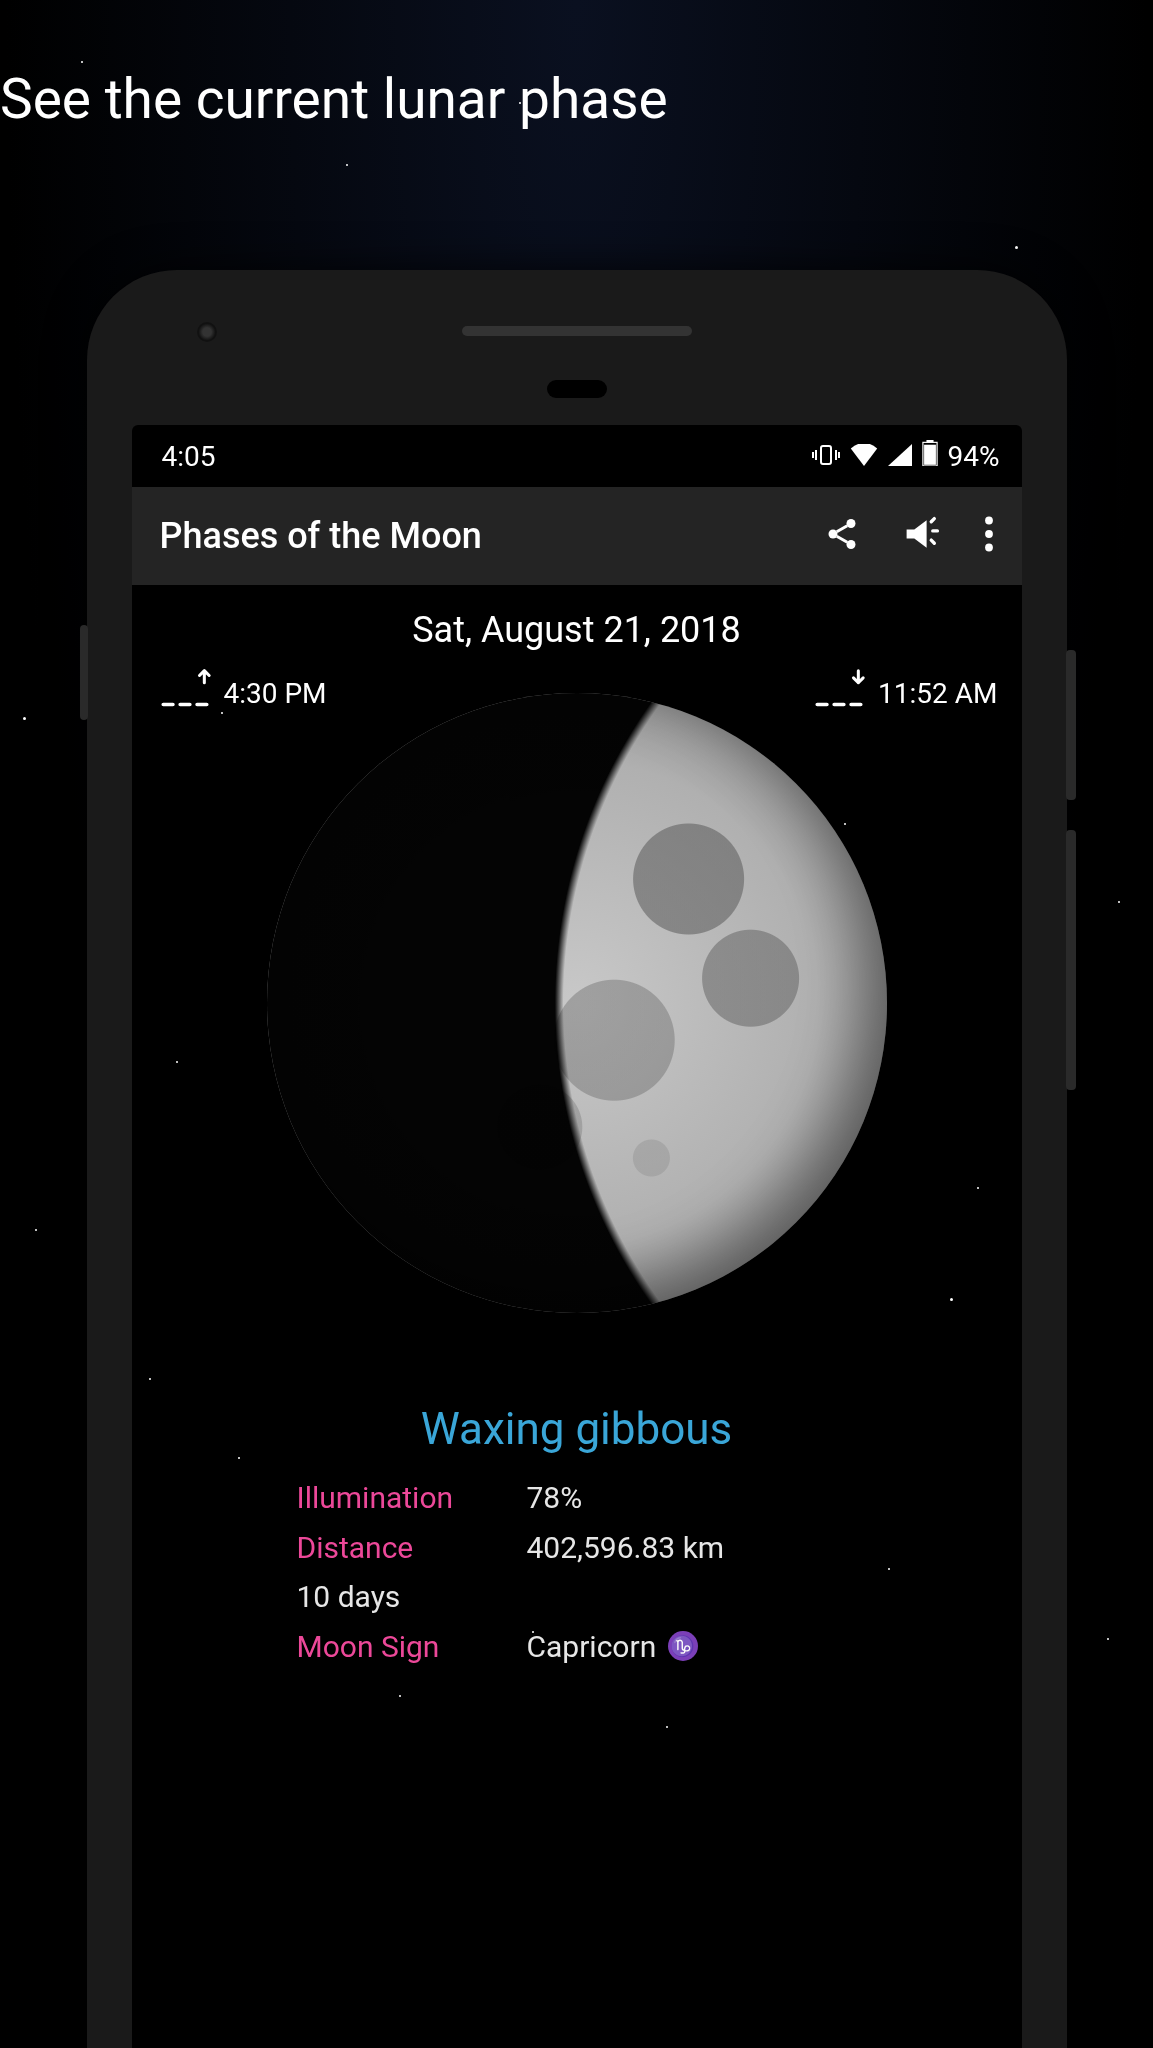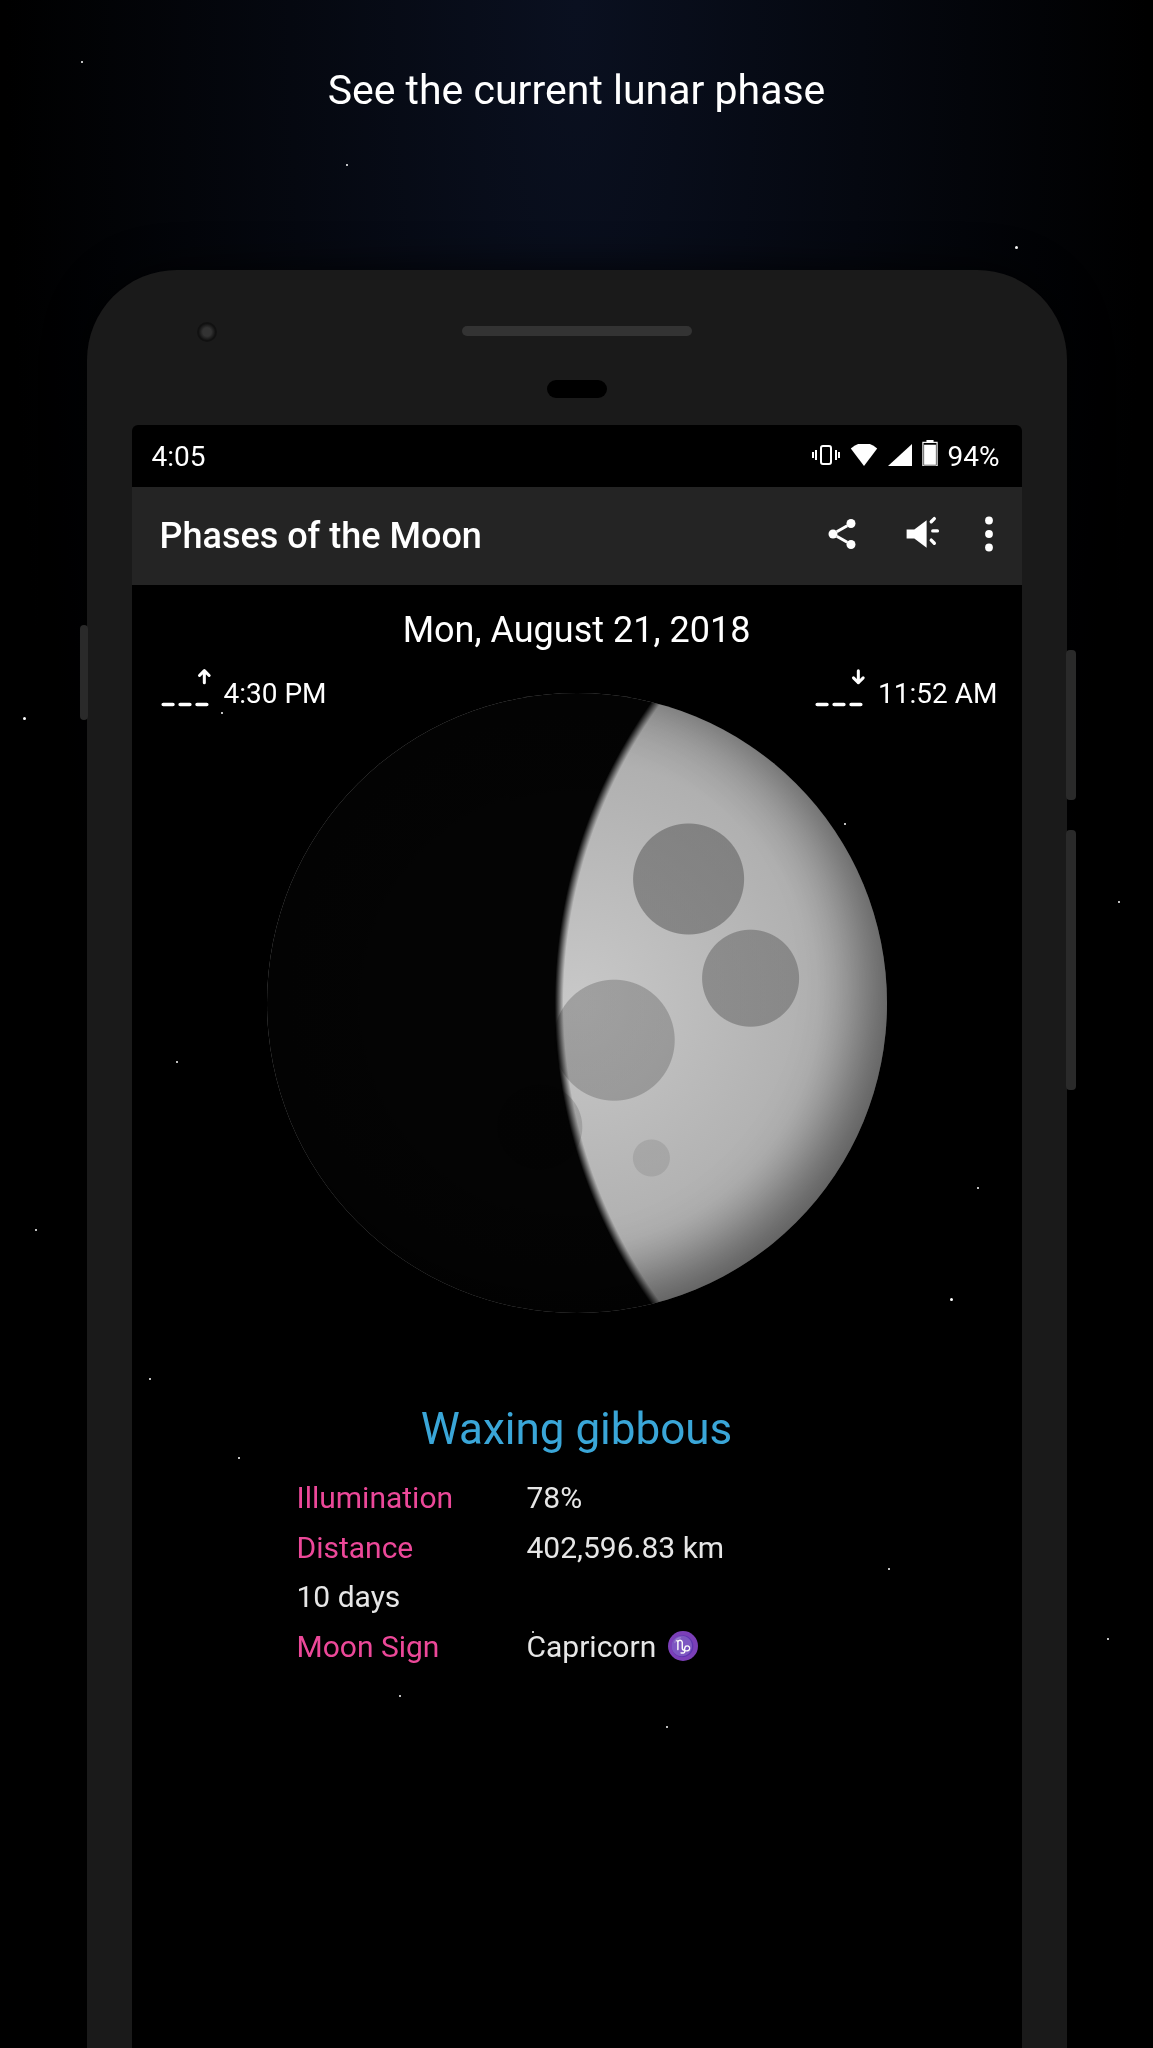--- a/index.html
+++ b/index.html
@@ -15,22 +15,21 @@
   .starfield {
     position: absolute;
     inset: 0;
     background: radial-gradient(ellipse at top, #0a1020 0%, #000000 70%);
   }
   .star { position: absolute; background: #fff; border-radius: 50%; }
   .promo-text {
     position: absolute;
     top: 65px;
     left: 0; right: 0;
-    text-align: center;
-    font-size: 41px;
+    font-size: 55px;
     font-weight: 400;
     line-height: 1.25;
     color: #fff;
   }
   .phone {
     position: absolute;
     top: 270px;
     left: 50%;
     transform: translateX(-50%);
     width: 980px;
@@ -79,21 +78,21 @@
     background: #000;
     border-radius: 6px 6px 0 0;
     overflow: hidden;
   }
 
   .status-bar {
     display: flex;
     justify-content: space-between;
     align-items: center;
     height: 62px;
-    padding: 0 22px 0 20px;
+    padding: 0 22px 0 30px;
     font-size: 28px;
     font-weight: 400;
   }
   .status-right { display: flex; align-items: center; gap: 10px; }
   .ic { display: inline-block; }
 
   .app-bar {
     display: flex;
     align-items: center;
     height: 98px;
@@ -272,21 +271,21 @@
         <div class="star" style="top:55%;left:12%;width:2px;height:2px;"></div>
         <div class="star" style="top:62%;left:85%;width:2px;height:2px;"></div>
         <div class="star" style="top:70%;left:30%;width:2px;height:2px;"></div>
         <div class="star" style="top:72%;left:60%;width:2px;height:2px;"></div>
         <div class="star" style="top:20%;left:50%;width:2px;height:2px;"></div>
         <div class="star" style="top:38%;left:95%;width:2px;height:2px;"></div>
         <div class="star" style="top:50%;left:2%;width:2px;height:2px;"></div>
         <div class="star" style="top:66%;left:45%;width:2px;height:2px;"></div>
       </div>
 
-      <div class="date-line">Mon, August 21, 2018</div>
+      <div class="date-line">Sat, August 21, 2018</div>
 
       <div class="rise-set left">
         <span>
           <svg viewBox="0 0 48 36">
             <path d="M24 4 A14 14 0 1 0 24 32 A10 10 0 1 1 24 4 Z" fill="#fff"></path>
             <path d="M6 30 H14 M20 30 H28 M34 30 H42" stroke="#fff" stroke-width="3" stroke-linecap="round"></path>
             <path d="M40 12 L40 2 M40 2 L36 6 M40 2 L44 6" stroke="#fff" stroke-width="2.5" fill="none" stroke-linecap="round"></path>
           </svg>
         </span>
         <span>4:30 PM</span>

